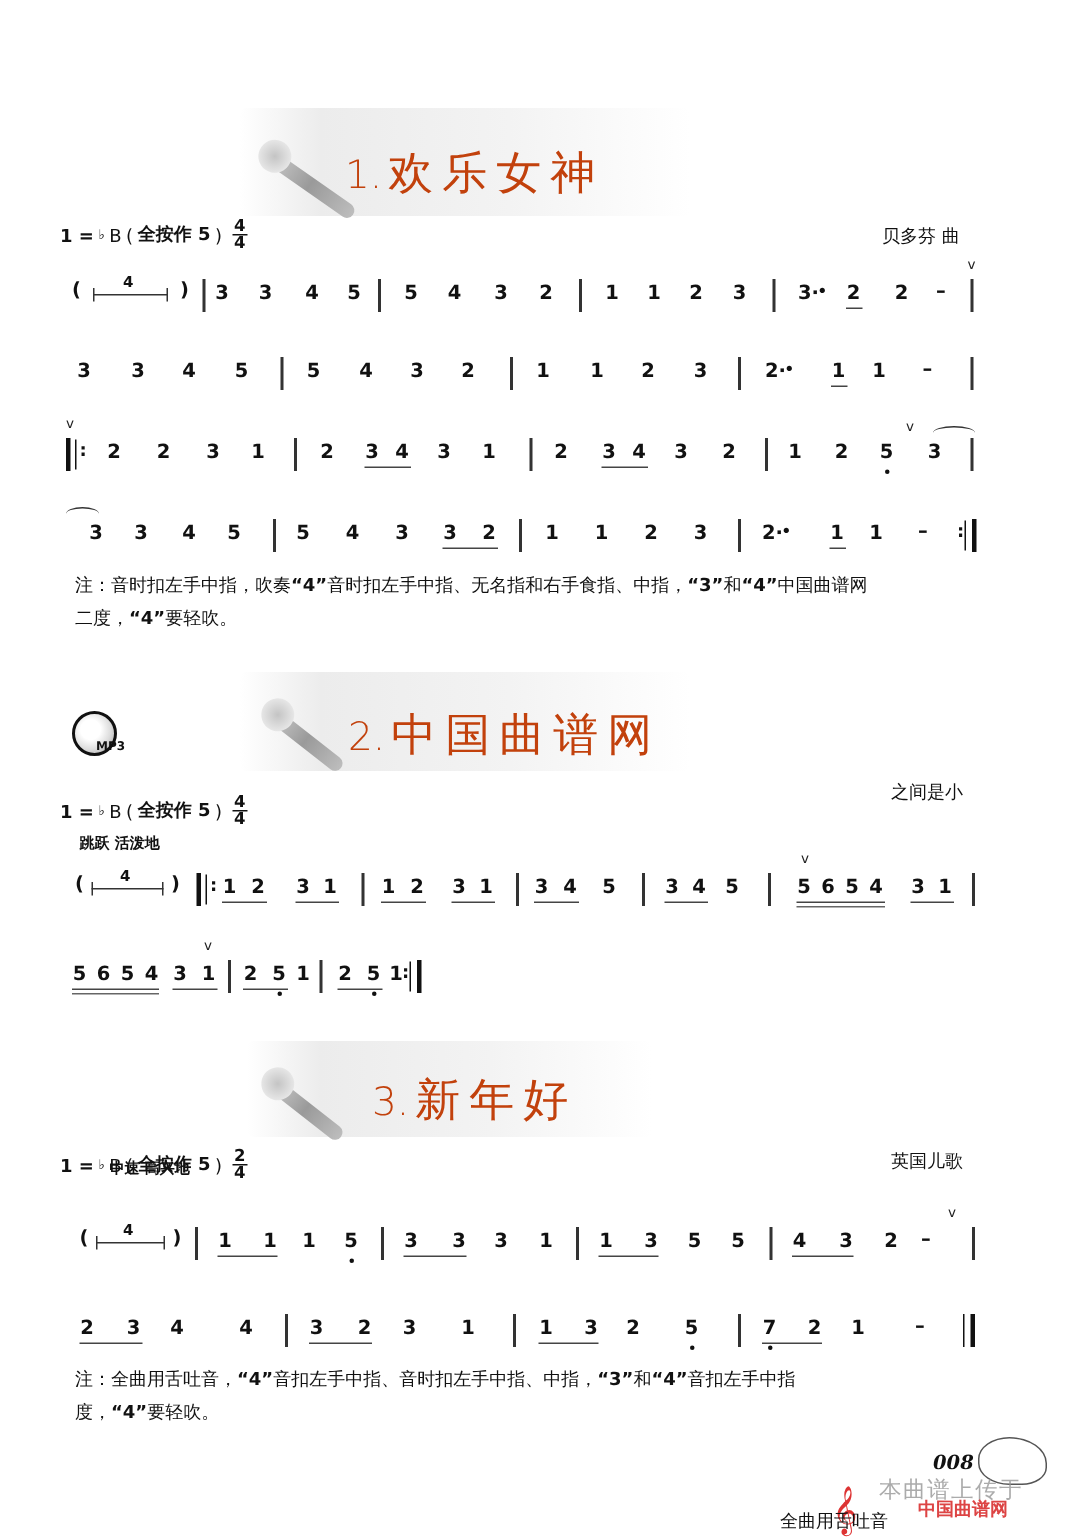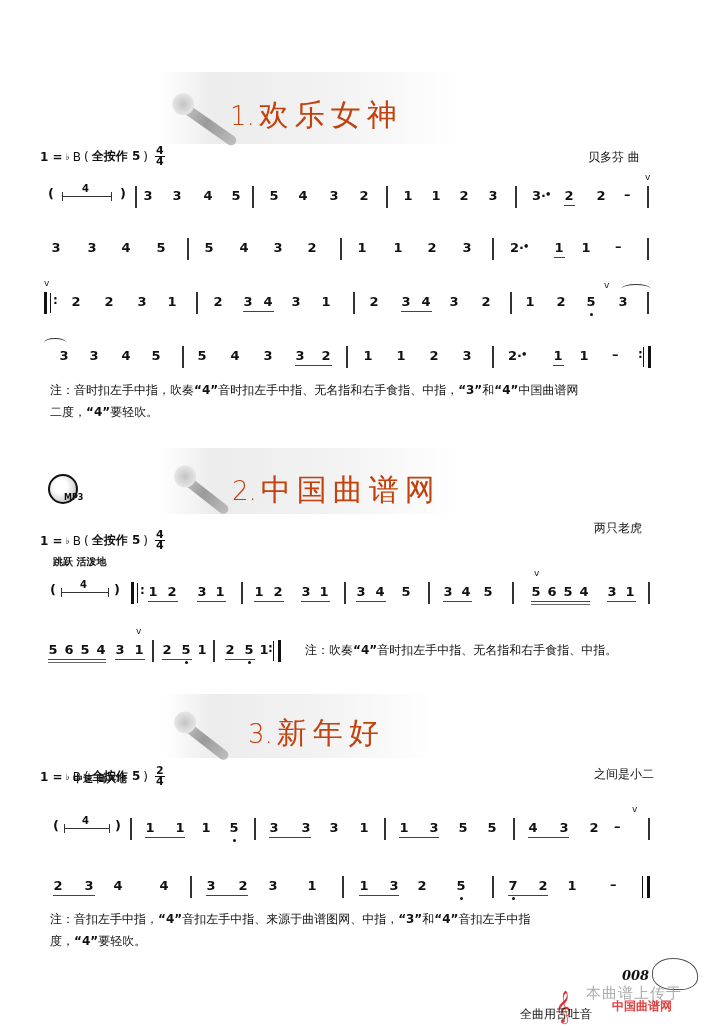--- a/index.html
+++ b/index.html
@@ -211,21 +211,21 @@
       <span class="flat">♭</span>
       <span style="font-weight:normal">B</span>
     <span class="paren">(</span>
       <span>全按作 5</span>
       <span class="paren">)</span>
     <span class="tsig">
         <span class="top">4</span>
         <span>4</span>
       </span>
   </div>
-  <div class="composer" style="left:594px;top:520px;">两只老虎</div>
+  <div class="composer" style="left:594px;top:520px;">之间是小</div>
   <div class="tempo" style="left:53px;top:555px;">跳跃 活泼地</div>
 
   <div class="row" style="left:0;top:582px;width:710px;">
     <div class="intro" style="left:50px;top:0;width:70px;">
       <span style="position:absolute;left:0;">(</span>
       <div class="seg" style="left:11px;width:48px;"></div>
       <span class="cnt" style="left:30px;">4</span>
       <span style="position:absolute;left:64px;">)</span>
     </div>
     <div class="rep-start" style="left:131px;"></div>
@@ -281,23 +281,20 @@
     <span class="n" style="left:161px;">2</span>
     <span class="n dot-below" style="left:180px;">5</span>
     <div class="ul" style="left:162px;top:19px;width:30px;"></div>
     <span class="n" style="left:196px;">1</span>
     <div class="bar" style="left:213px;"></div>
     <span class="n" style="left:224px;">2</span>
     <span class="n dot-below" style="left:243px;">5</span>
     <div class="ul" style="left:225px;top:19px;width:30px;"></div>
     <span class="n" style="left:258px;">1</span>
     <div class="rep-end" style="left:268px;"></div>
-    <div class="note-text" style="left:305px;top:-1px;white-space:nowrap;">
-      <span>注：吹奏</span><b>“4”</b><span>音时扣左手中指、无名指和右手食指、中指。</span>
-    </div>
   </div>
 </div>
 
 <div>
   <div class="banner" style="left:165px;top:694px;width:270px;height:64px;"></div>
   <div class="flute" style="left:180px;top:716px;width:60px;transform:rotate(38deg);"></div>
   <div class="title" style="left:248px;top:713px;">
     <span class="num">3.</span><span>新年好</span>
   </div>
 
@@ -306,21 +303,21 @@
       <span class="flat">♭</span>
       <span style="font-weight:normal">B</span>
     <span class="paren">(</span>
       <span>全按作 5</span>
       <span class="paren">)</span>
     <span class="tsig">
         <span class="top">2</span>
         <span>4</span>
       </span>
   </div>
-  <div class="composer" style="left:594px;top:766px;">之间是小二</div>
+  <div class="composer" style="left:594px;top:766px;">英国儿歌</div>
   <div class="tempo" style="left:48px;top:772px;margin-left:25px;">中速 高兴地</div>
 
   <div class="row" style="left:0;top:818px;width:710px;">
     <div class="intro" style="left:53px;top:0;width:70px;">
       <span style="position:absolute;left:0;">(</span>
       <div class="seg" style="left:11px;width:46px;"></div>
       <span class="cnt" style="left:29px;">4</span>
       <span style="position:absolute;left:62px;">)</span>
     </div>
     <div class="bar" style="left:130px;"></div>
@@ -372,21 +369,21 @@
     <div class="bar" style="left:492px;"></div>
     <span class="n dot-below" style="left:507px;">7</span>
     <span class="n" style="left:537px;">2</span>
     <div class="ul" style="left:508px;top:19px;width:40px;"></div>
     <span class="n" style="left:566px;">1</span>
     <span class="dash" style="left:610px;top:1px;">–</span>
     <div class="final" style="left:641px;"></div>
   </div>
 
   <div class="note-text" style="left:50px;top:908px;width:620px;">
-    <span>注：音扣左手中指，</span><b>“4”</b><span>音扣左手中指、来源于曲谱图网、中指，</span><b>“3”</b><span>和</span><b>“4”</b><span>音扣左手中指</span><br>
+    <span>注：全曲用舌吐音，</span><b>“4”</b><span>音扣左手中指、音时扣左手中指、中指，</span><b>“3”</b><span>和</span><b>“4”</b><span>音扣左手中指</span><br>
     <span>度，</span><b>“4”</b><span>要轻吹。</span>
   </div>
 </div>
 
 <div>
   <div class="cloud" style="left:652px;top:958px;"></div>
   <span class="page-num" style="left:622px;top:968px;">008</span>
   <span class="watermark" style="left:586px;top:984px;">本曲谱上传于</span>
   <span class="clef" style="left:555px;top:990px;">𝄞</span>
   <span class="footer-text" style="left:520px;top:1006px;">全曲用舌吐音</span>

